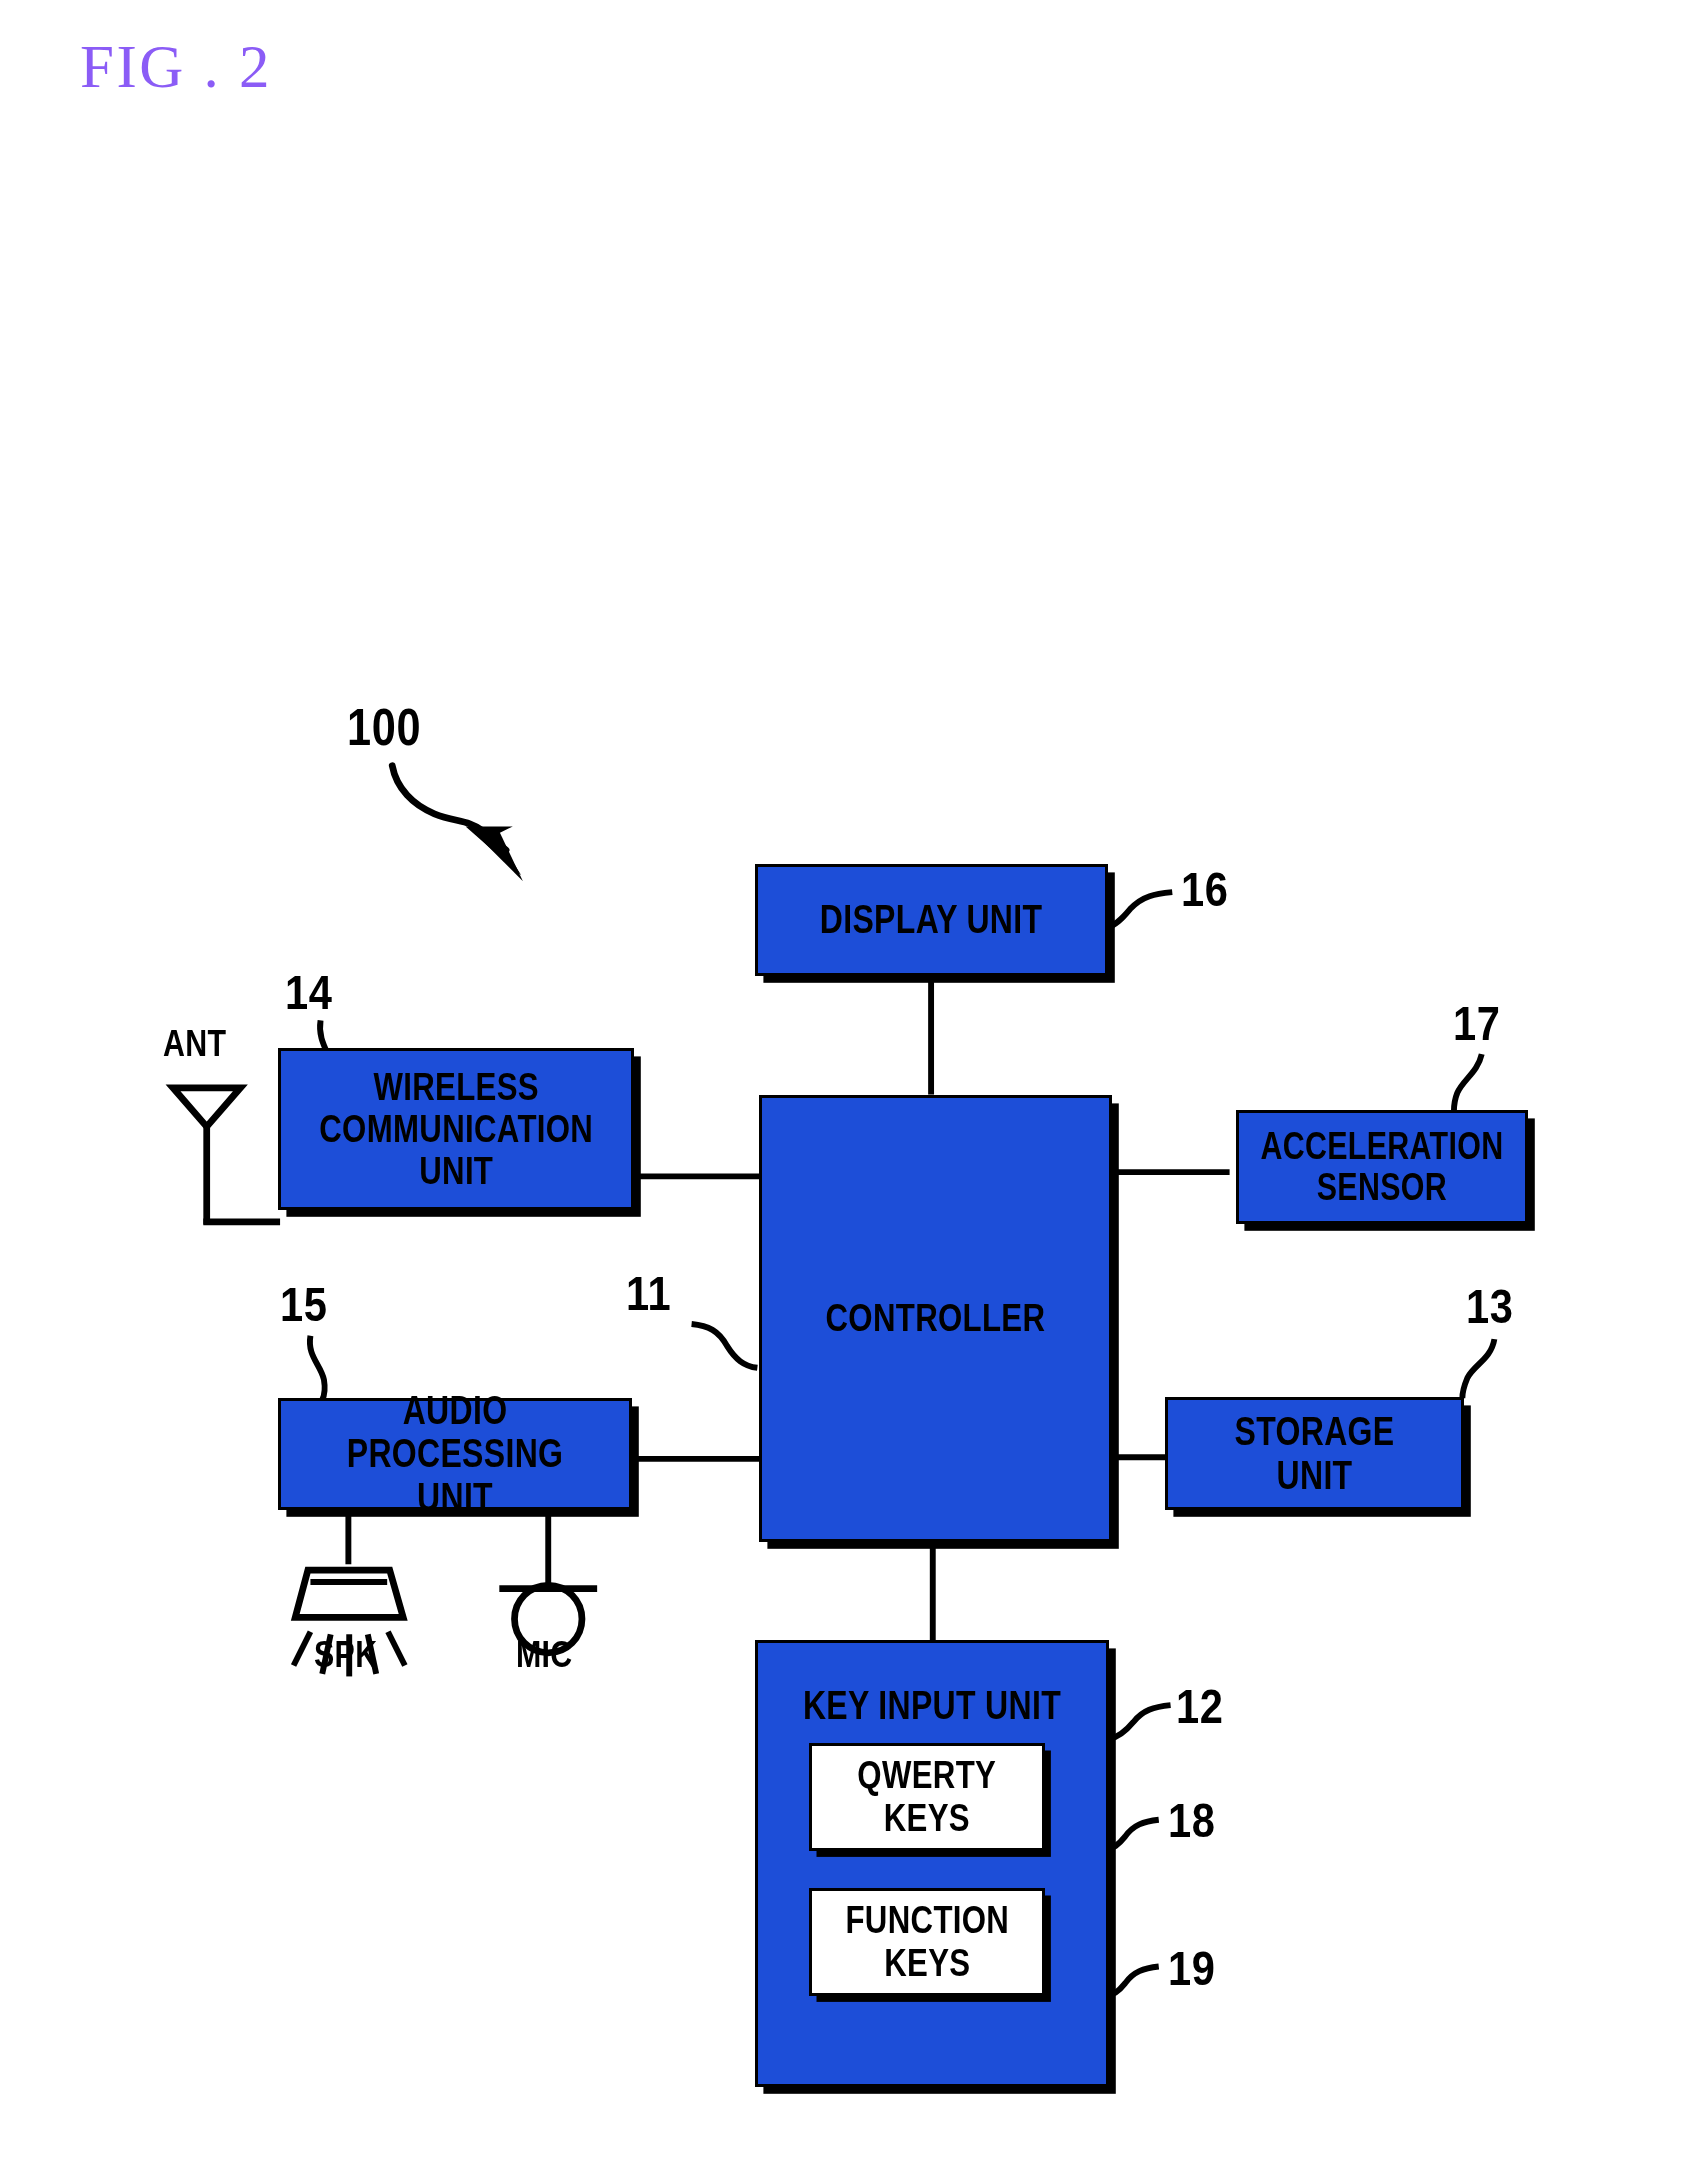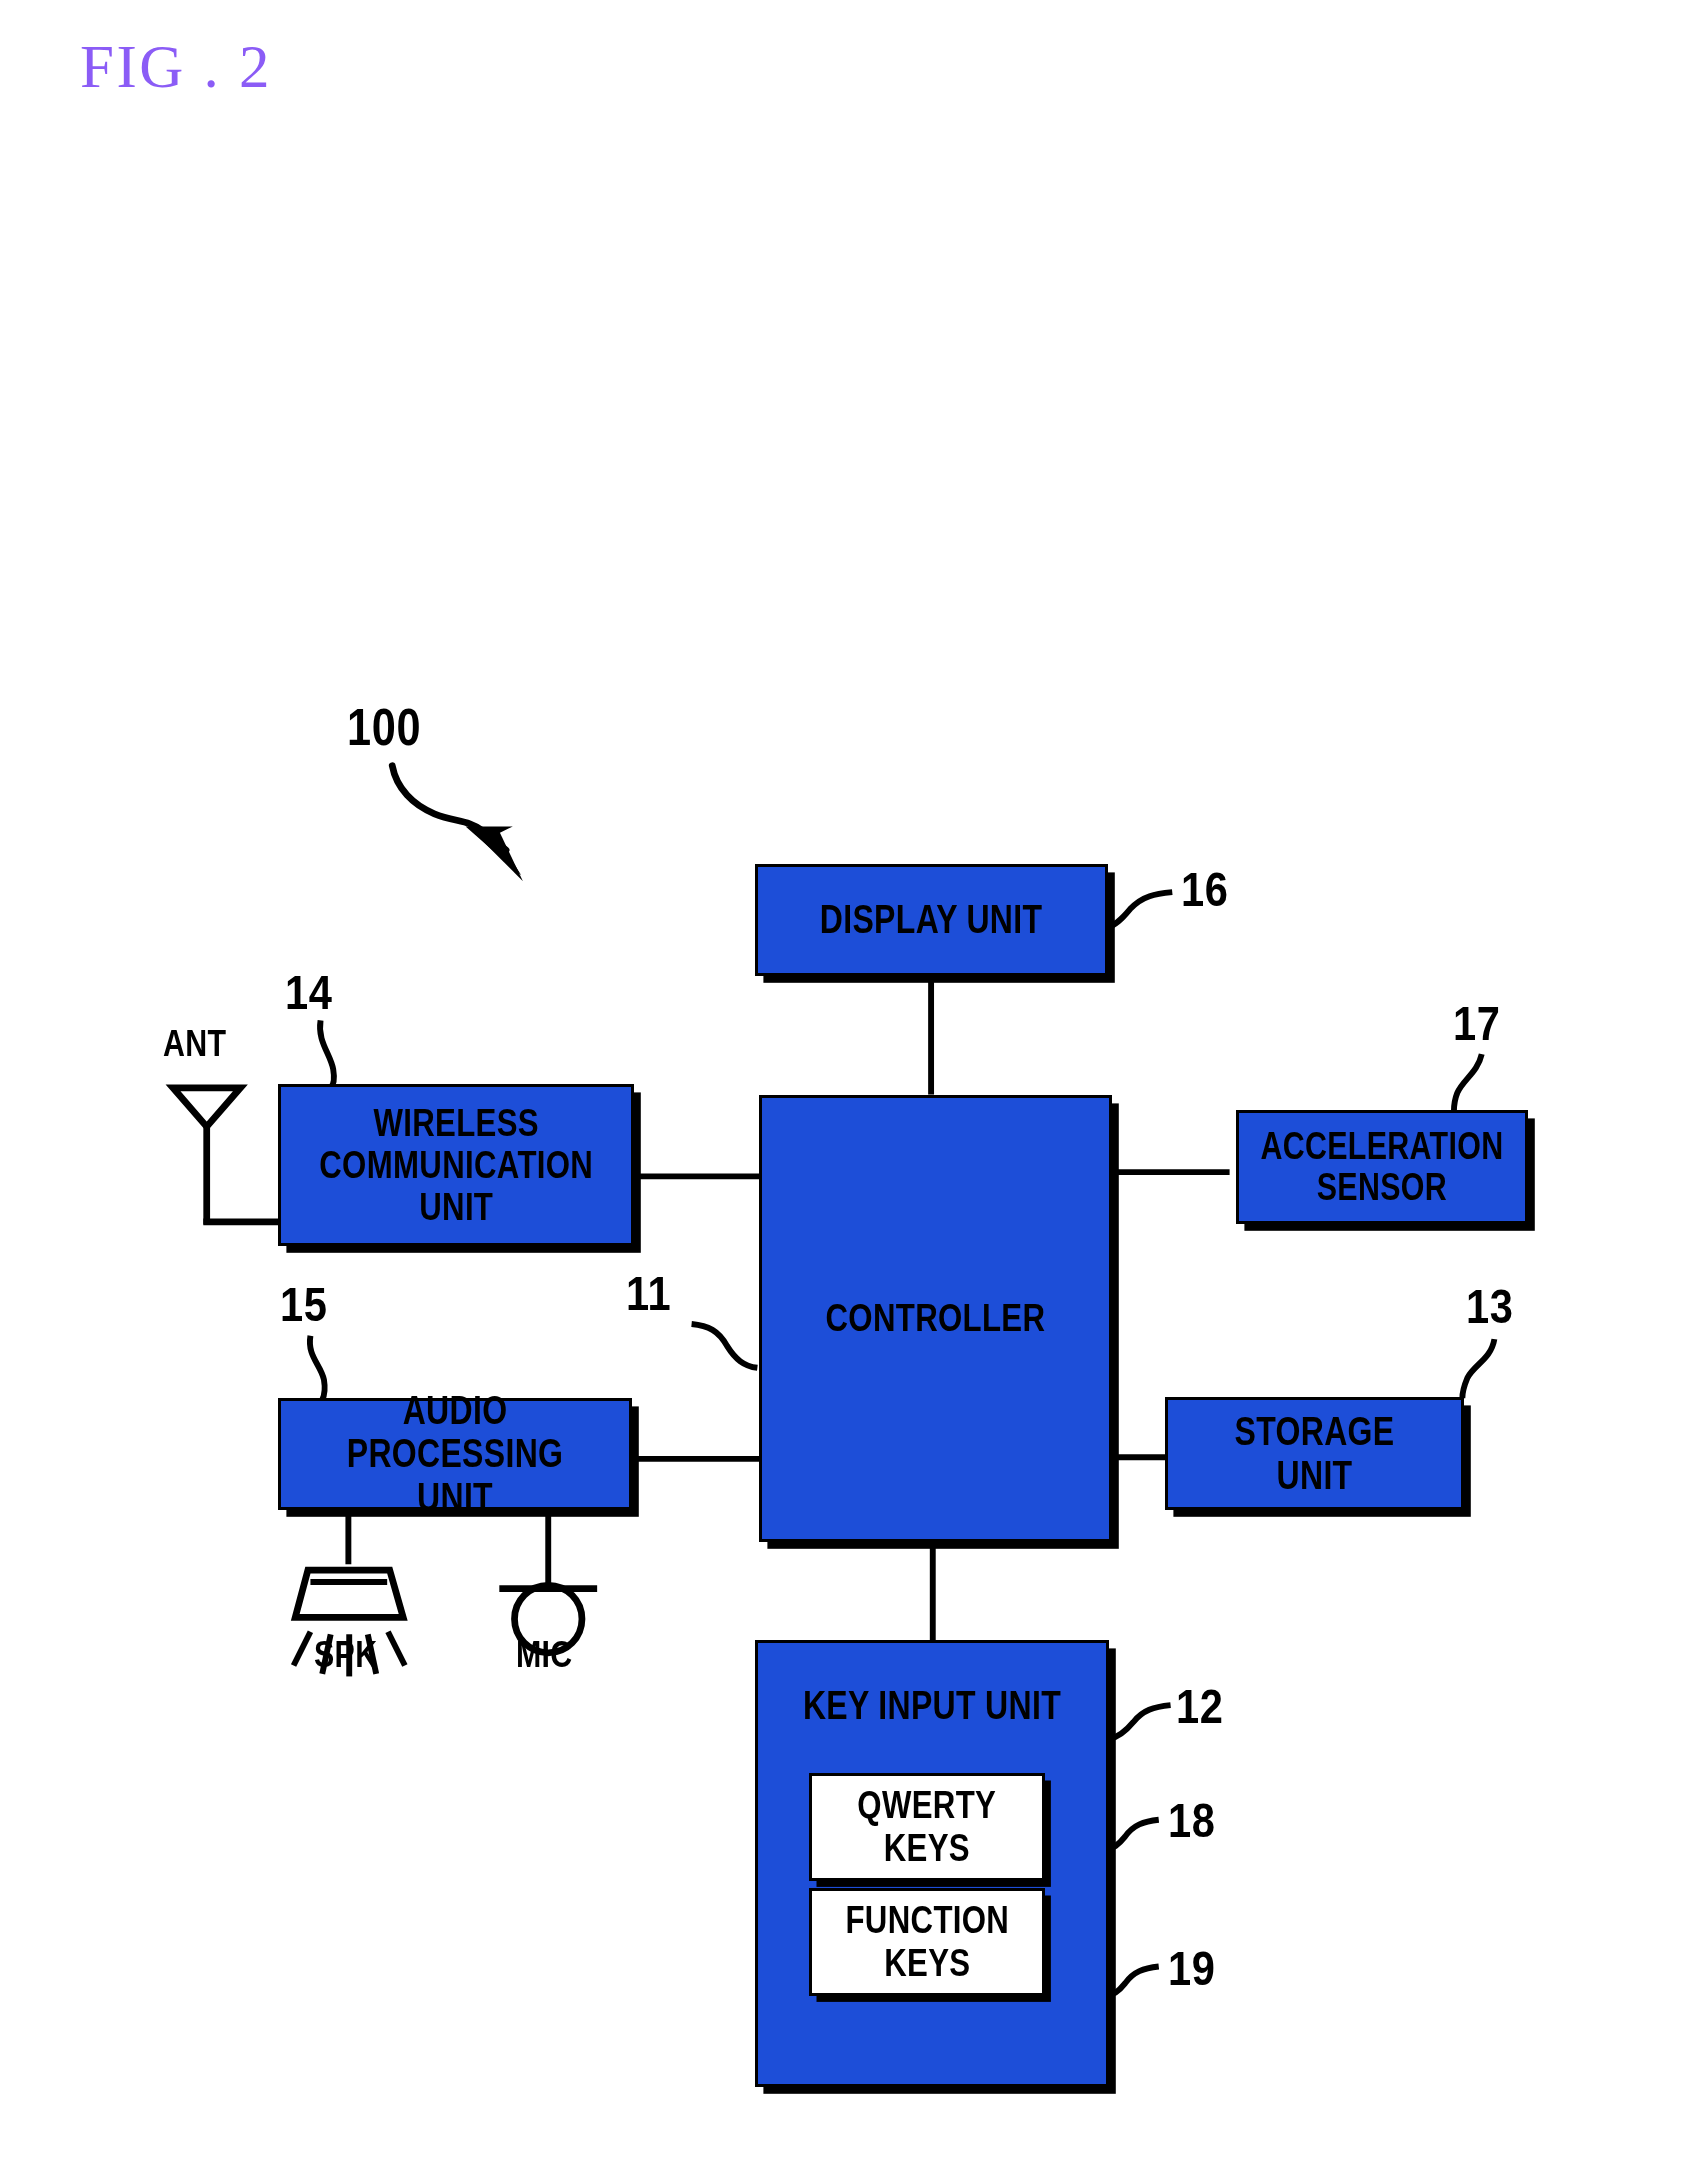--- a/index.html
+++ b/index.html
@@ -38,21 +38,21 @@
     display:block;
   }
 
   
   #node-display{left:755px;top:864px;width:353px;height:112px;}
   #node-display .label{font-size:40px;}
 
   #node-controller{left:759px;top:1095px;width:353px;height:447px;}
   #node-controller .label{font-size:39px;}
 
-  #node-wireless{left:278px;top:1084px;width:356px;height:162px;justify-content:center;}
+  #node-wireless{left:278px;top:1048px;width:356px;height:162px;justify-content:center;}
   #node-wireless .label{font-size:39px;}
 
   #node-audio{left:278px;top:1398px;width:354px;height:112px;}
   #node-audio .label{font-size:40px;}
 
   #node-accel{left:1230px;top:1110px;width:292px;height:114px;margin-left:6px;}
   #node-accel .label{font-size:38px;}
 
   #node-storage{left:1165px;top:1397px;width:299px;height:113px;}
   #node-storage .label{font-size:40px;}
@@ -75,21 +75,21 @@
     box-shadow:6.7px 6.7px 0 -0.8px #000;
     display:flex;align-items:center;justify-content:center;
     box-sizing:border-box;
     text-align:center;
   }
   .subnode .label{
     font-family:"Liberation Sans Narrow","Liberation Sans",sans-serif;
     font-weight:bold;font-size:39px;line-height:1.1;
     white-space:pre-line;transform:scaleX(.80);display:block;
   }
-  #node-qwerty{left:51px;top:130px;width:236px;height:108px;}
+  #node-qwerty{left:51px;top:100px;width:236px;height:108px;}
   #node-function{left:51px;top:245px;width:236px;height:108px;}
 
   
   .refnum{
     position:absolute;
     font-family:"Liberation Sans Narrow","Liberation Sans",sans-serif;
     font-weight:bold;
     font-size:49px;
     letter-spacing:0.8px;
     transform:scaleX(.85);

